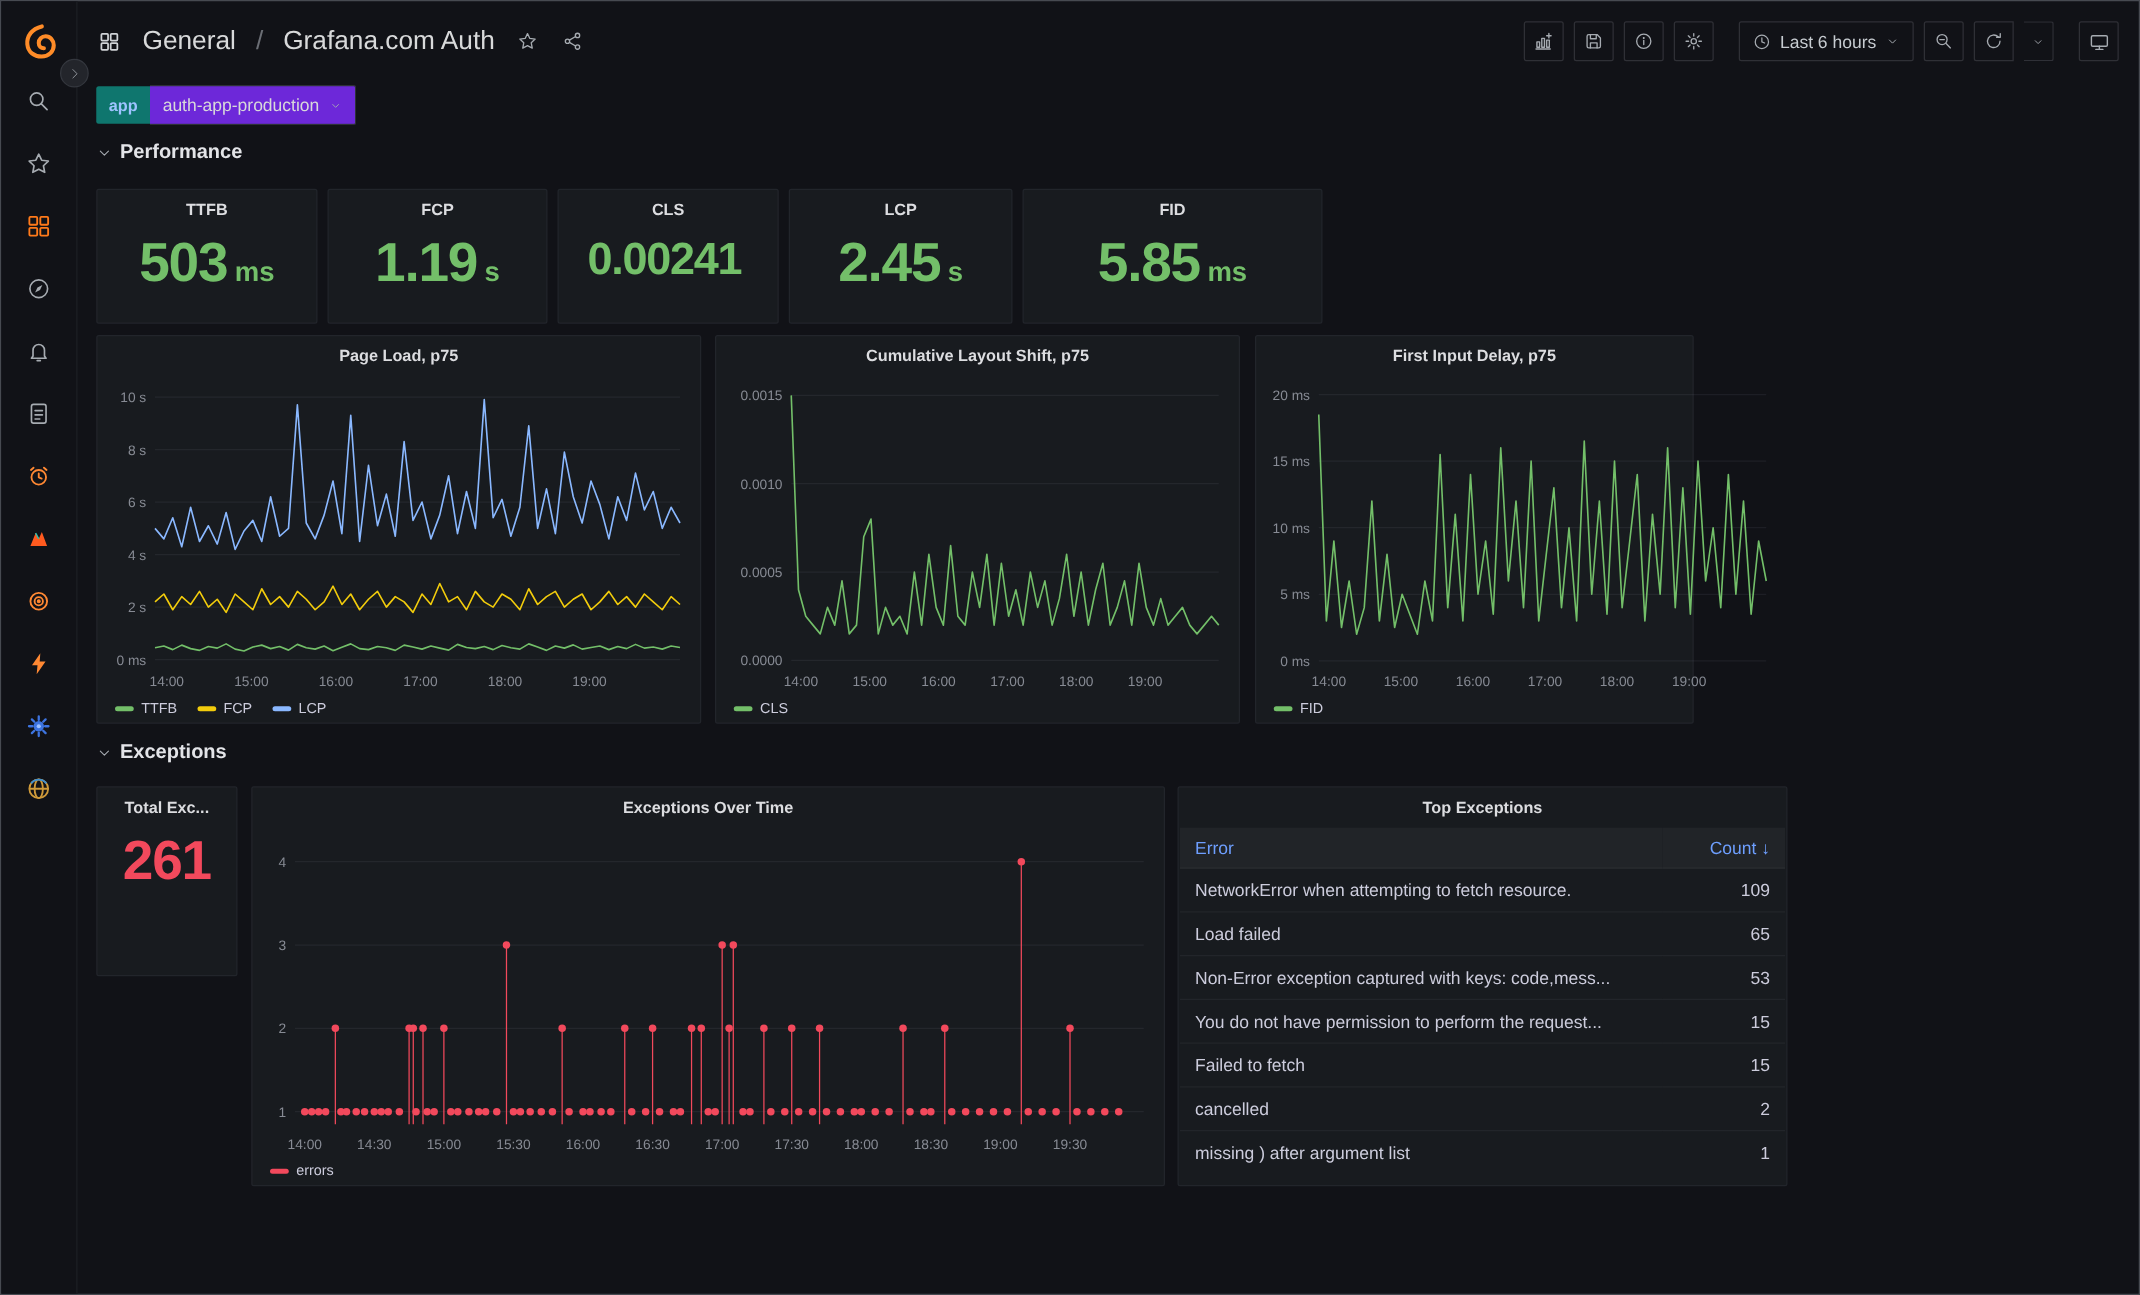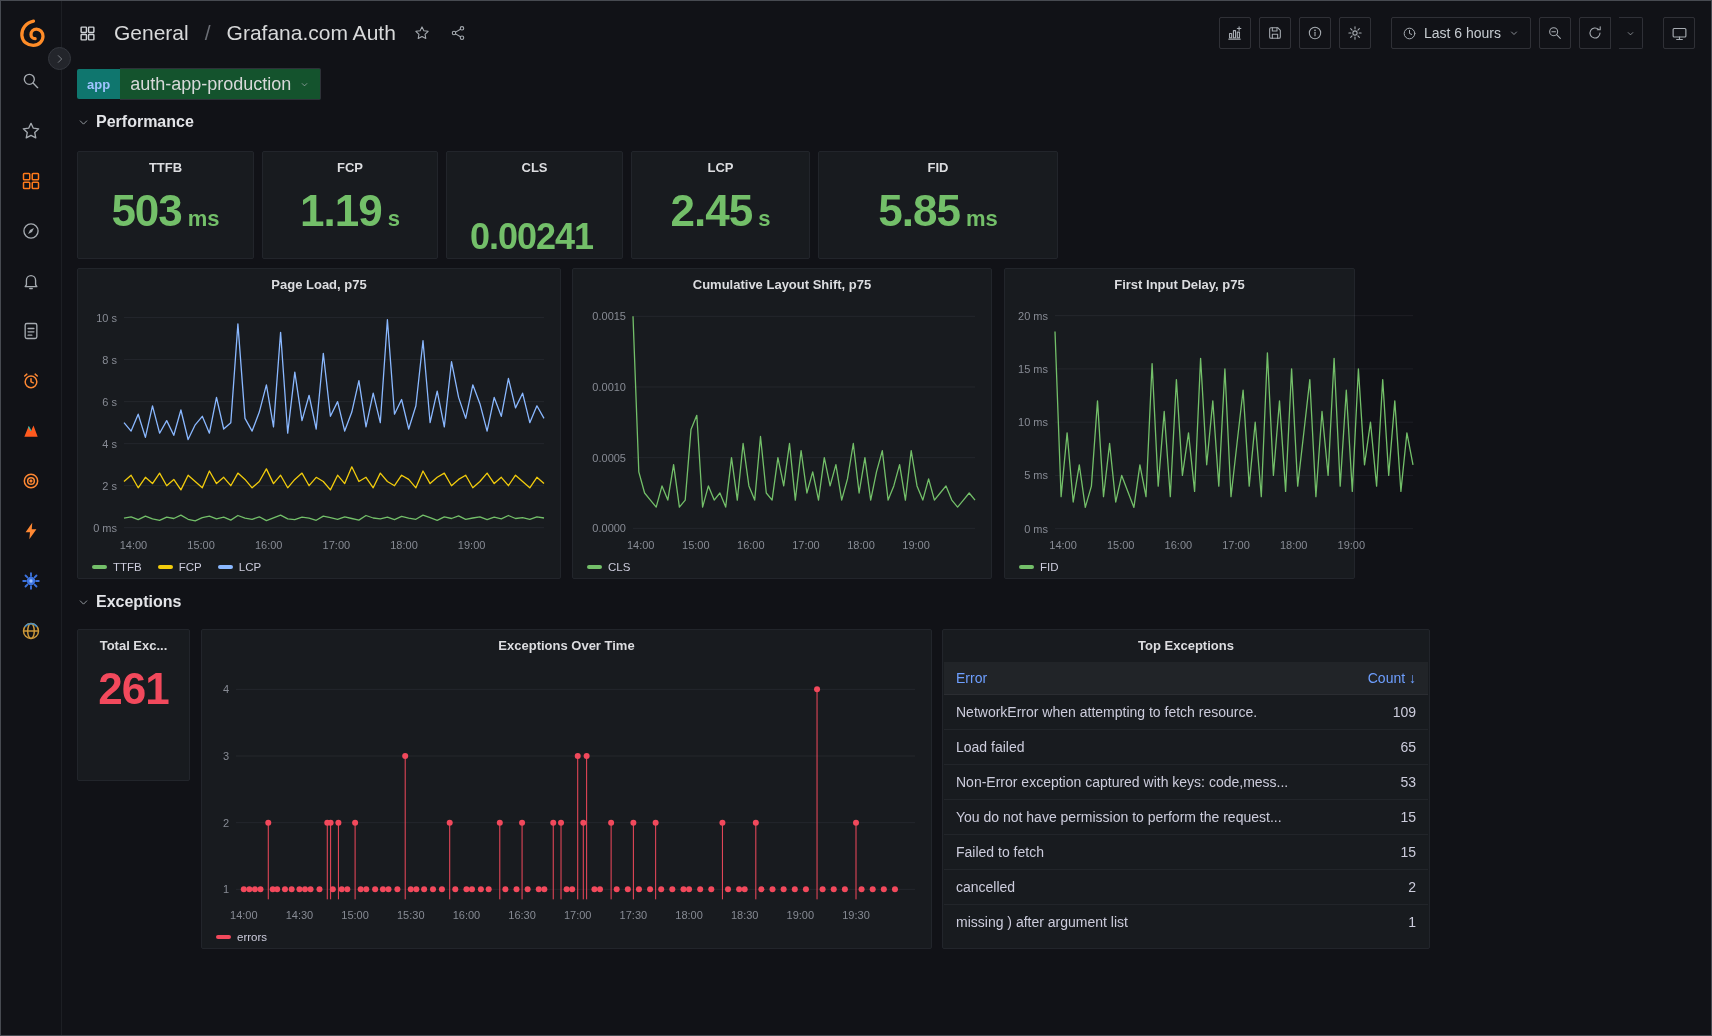--- a/index.html
+++ b/index.html
@@ -25,32 +25,32 @@
         background:transparent;gap:7px;box-sizing:border-box;cursor:pointer;}
   .tbtn.text{font-size:14px;color:#c7ccd1;padding:13px 10px;}
   .tbtn.joined-l{border-top-right-radius:0;border-bottom-right-radius:0;}
   .tbtn.joined-r{border-top-left-radius:0;border-bottom-left-radius:0;border-left:none;min-width:24px;}
   .gap-l{margin-left:12px;}
   .iconbtn{background:none;border:none;padding:2px;display:flex;align-items:center;cursor:pointer;}
   
   #varbar{position:absolute;left:76px;top:68px;display:flex;align-items:center;height:30px;}
   .var-label{background:#0f766e;color:#9ec3ff;font-size:13px;font-weight:700;padding:0 10px;height:30px;
              display:flex;align-items:center;border-radius:2px 0 0 2px;}
-  .var-value{background:#14532d;border:1px solid #2e3138;border-left:none;color:#d8d9da;font-size:18px;
+  .var-value{background:#6d28d9;border:1px solid #2e3138;border-left:none;color:#d8d9da;font-size:14px;
              height:30px;display:flex;align-items:center;gap:8px;padding:0 10px;border-radius:0 2px 2px 0;cursor:pointer;}
   
   .section-hdr{position:absolute;display:flex;align-items:center;gap:6px;font-size:16px;font-weight:700;
                color:#e3e4e8;cursor:pointer;text-align:right;}
   
   .panel{position:absolute;background:#181b1f;border:1px solid #22252b;border-radius:2px;box-sizing:border-box;}
   .panel-title{height:30px;display:flex;align-items:center;justify-content:center;font-size:13px;font-weight:600;
                color:#dcdde0;cursor:pointer;}
   .stat-val{display:flex;align-items:baseline;justify-content:center;margin-top:4px;color:#73bf69;font-weight:700;}
   .stat-num{font-size:44px;letter-spacing:-1px;}
-  .stat-num.small{font-size:36px;margin-top:30px;}
+  .stat-num.small{font-size:36px;}
   .stat-unit{font-size:22px;margin-left:6px;}
   .stat-val.red{color:#f2495c;}
   .chart{position:absolute;left:4px;right:4px;top:30px;bottom:26px;}
   .legend{position:absolute;left:14px;bottom:5px;display:flex;gap:16px;align-items:center;}
   .legend .li{display:flex;align-items:center;gap:6px;font-size:11.5px;color:#ccccdc;cursor:pointer;}
   .legend .sw{display:inline-block;width:15px;height:4px;border-radius:2px;}
   
   .table-wrap{position:absolute;left:1px;right:1px;top:32px;bottom:1px;overflow:hidden;}
   table{width:100%;border-collapse:collapse;font-size:14px;}
   thead th{background:#212428;color:#6e9fff;font-weight:500;padding:8px 12px;text-align:left;cursor:pointer;}

